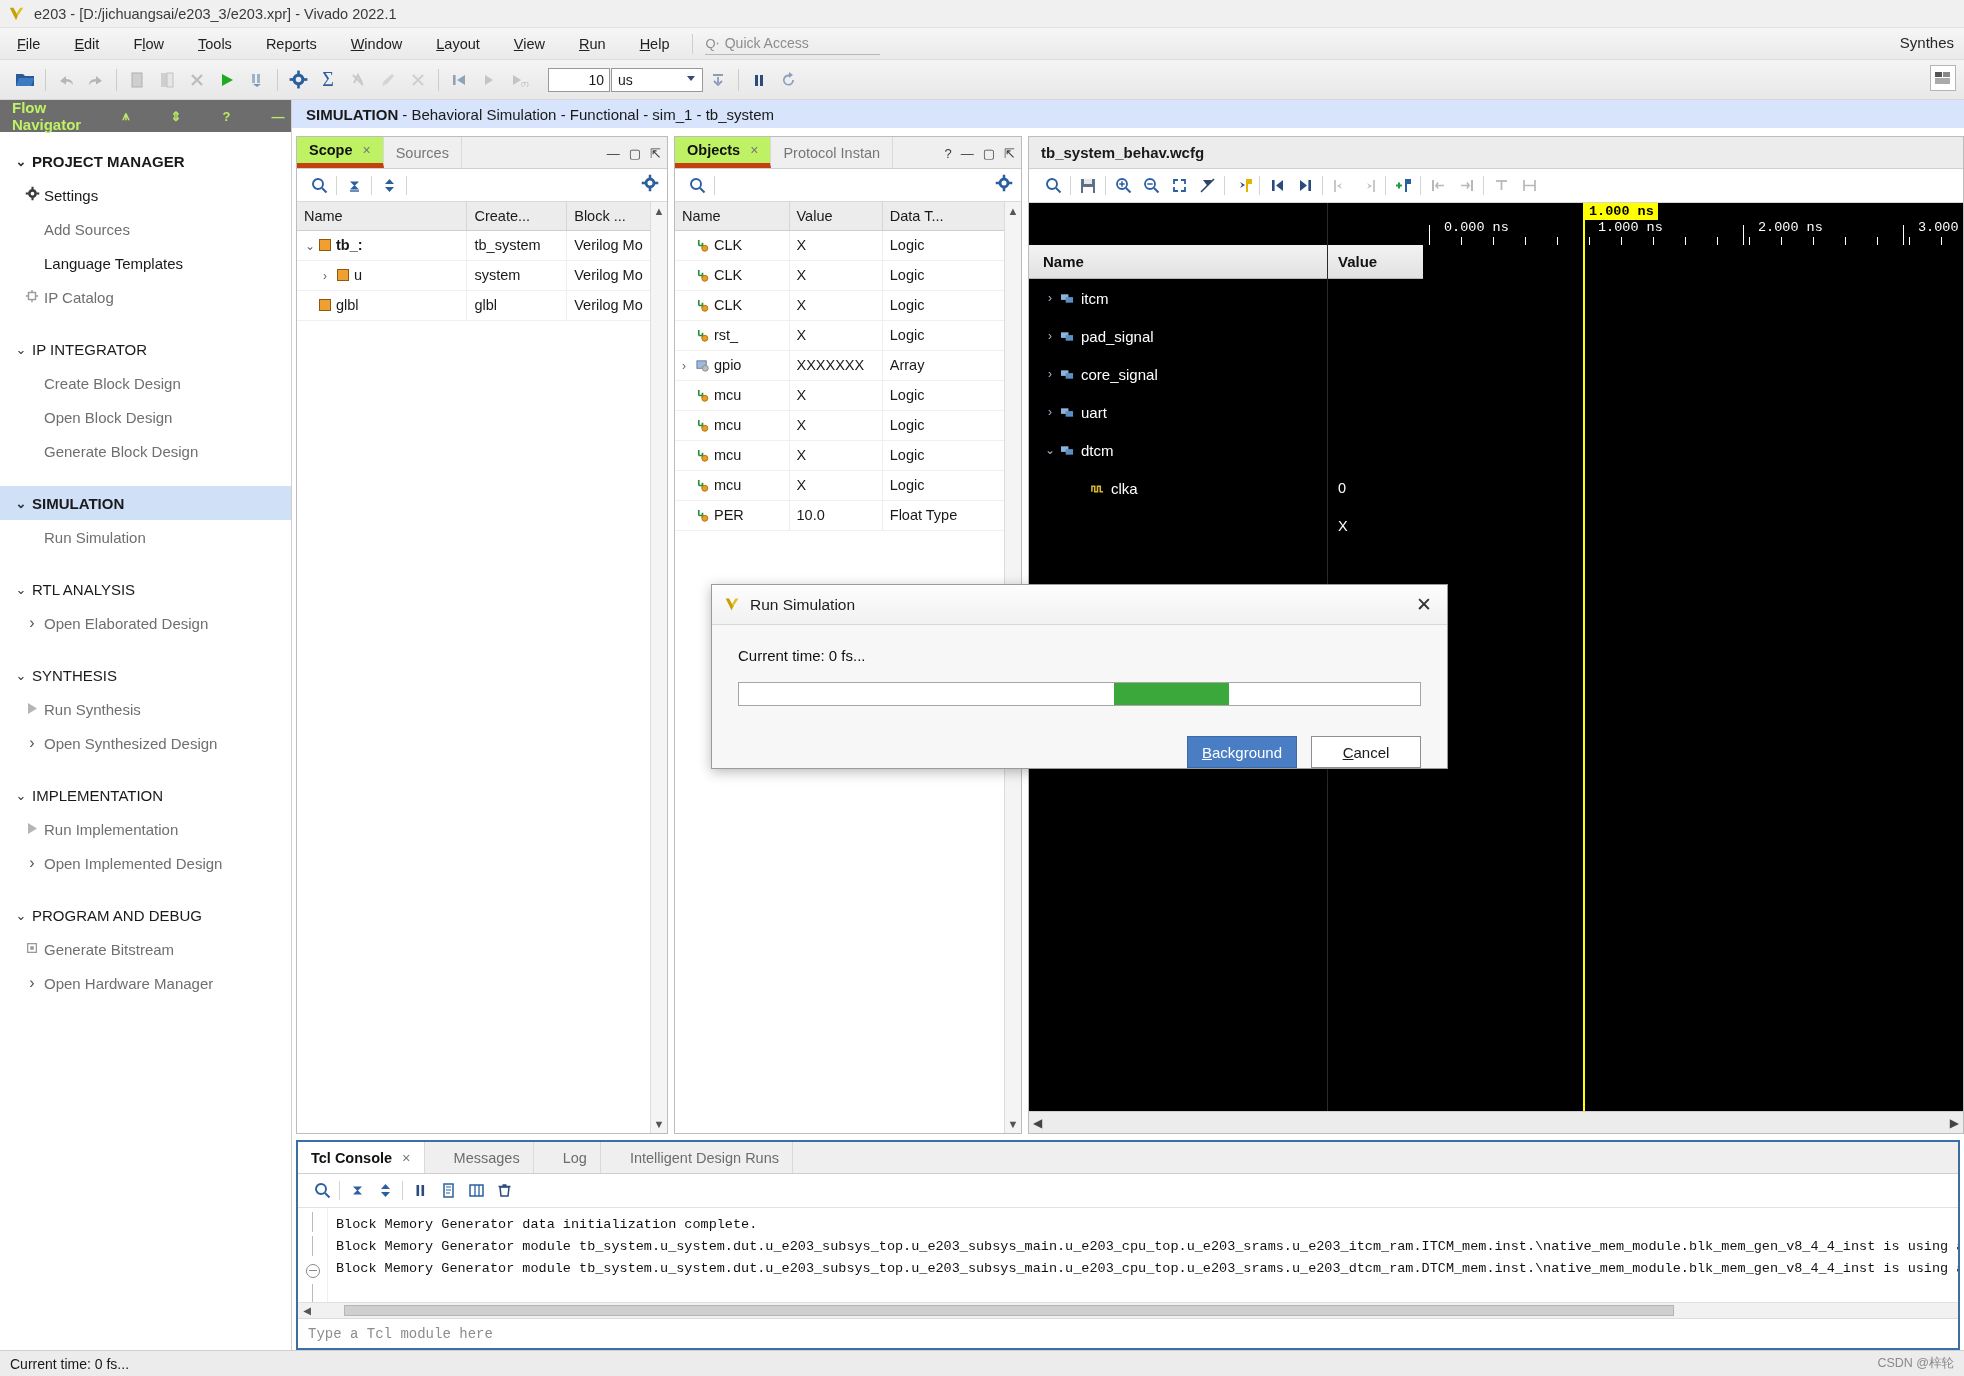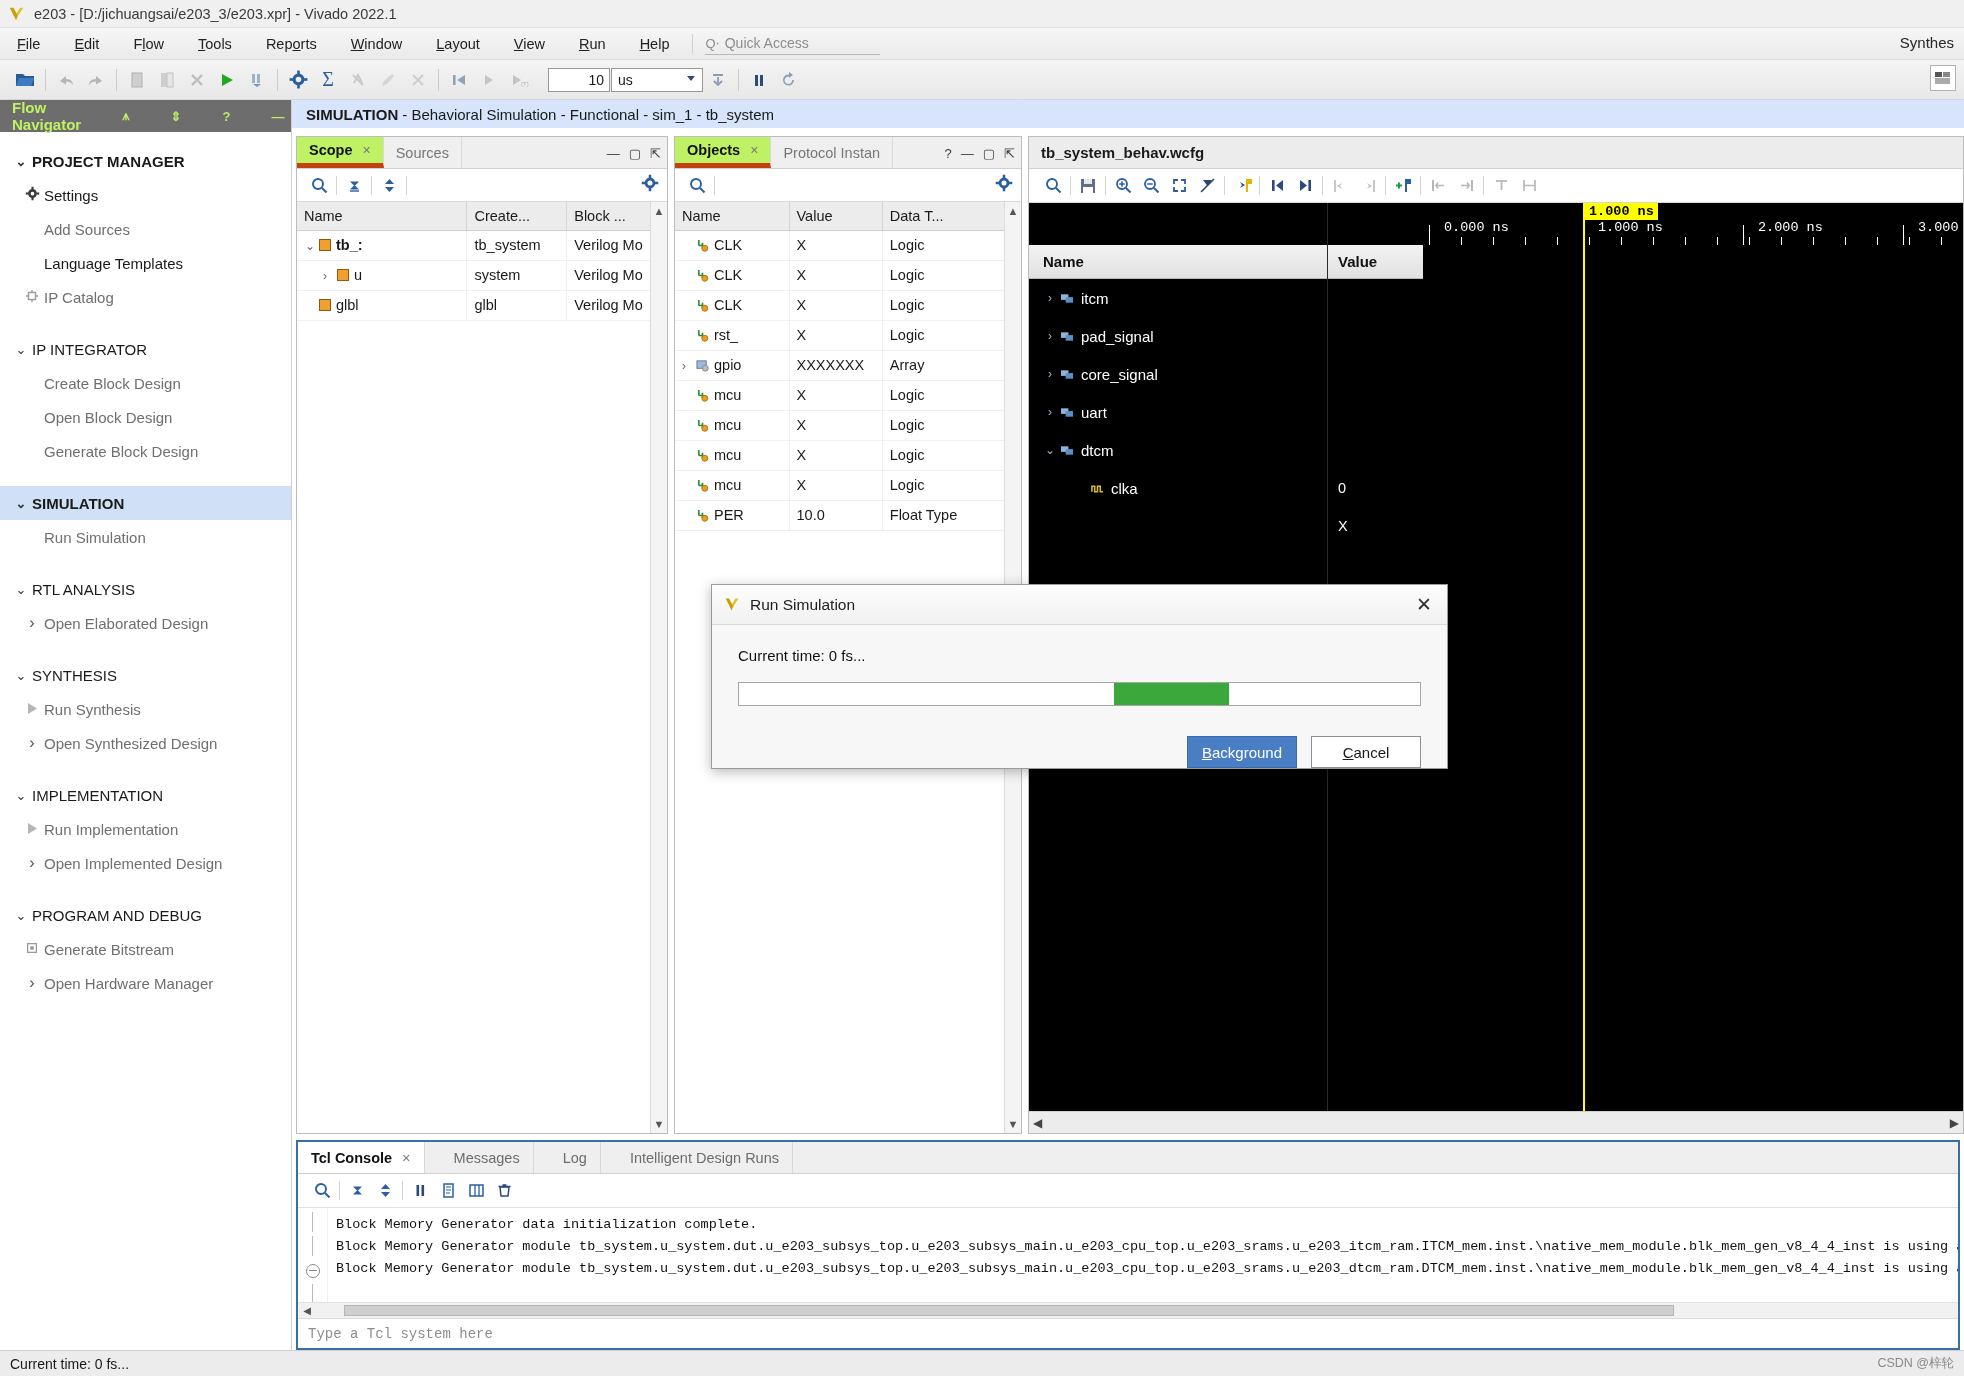--- a/index.html
+++ b/index.html
@@ -1003,21 +1003,21 @@
               <div>Block Memory Generator data initialization complete.</div>
               <div>Block Memory Generator module tb_system.u_system.dut.u_e203_subsys_top.u_e203_subsys_main.u_e203_cpu_top.u_e203_srams.u_e203_itcm_ram.ITCM_mem.inst.\native_mem_module.blk_mem_gen_v8_4_4_inst  is using a</div>
               <div>Block Memory Generator module tb_system.u_system.dut.u_e203_subsys_top.u_e203_subsys_main.u_e203_cpu_top.u_e203_srams.u_e203_dtcm_ram.DTCM_mem.inst.\native_mem_module.blk_mem_gen_v8_4_4_inst  is using a</div>
             </div>
         </div>
         <div class="hscroll">
           <span class="arrow">◀</span>
           <div class="thumb"></div>
         </div>
         <div class="cmdline">
-          <span>Type a Tcl system here</span>
+          <span>Type a Tcl module here</span>
         </div>
       </div>
 
     </div>
   </div>
 
   <div class="statusbar">
     <span>Current time: 0 fs...</span>
     <span class="right">CSDN @梓轮</span>
   </div>

